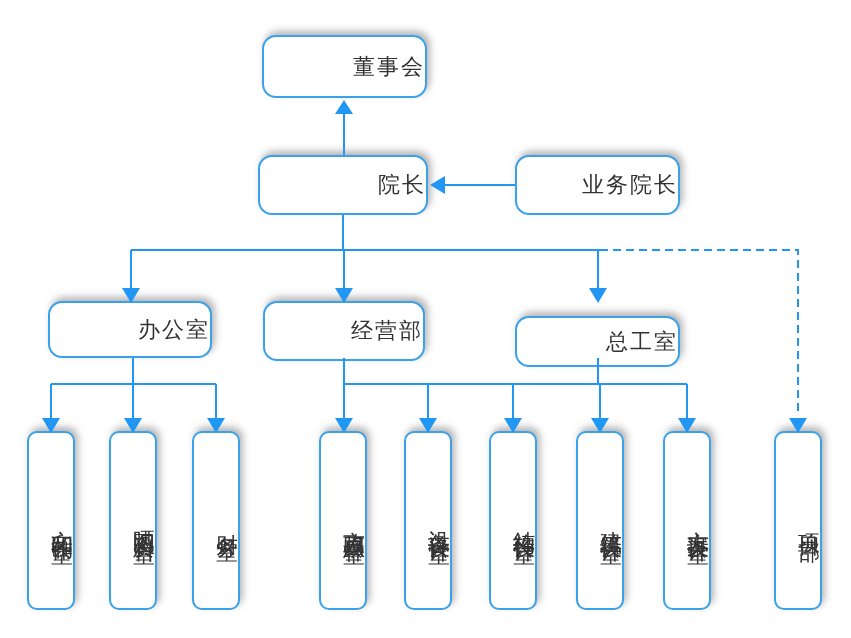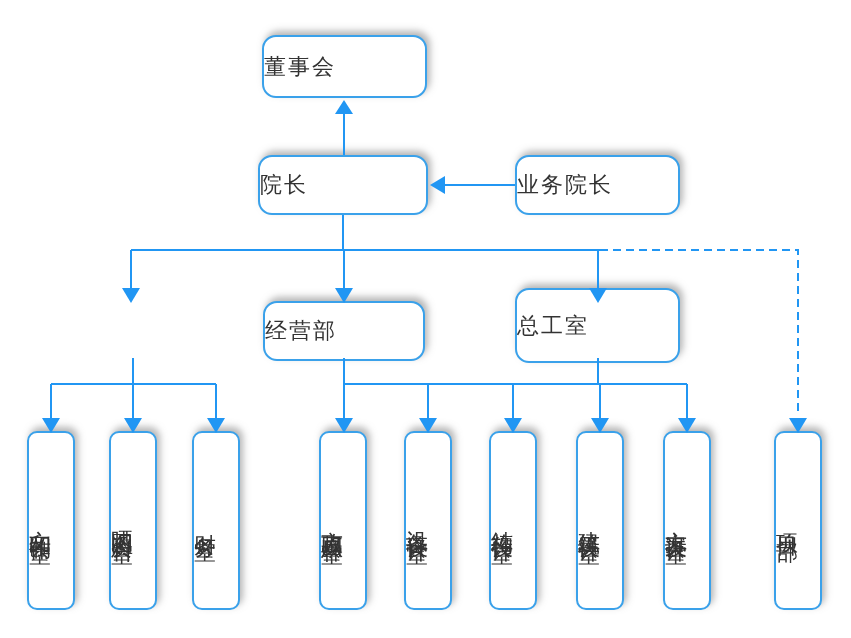--- a/index.html
+++ b/index.html
@@ -13,21 +13,21 @@
     position:relative;width:851px;height:638px;
     background:var(--background);
     font-family:"Liberation Sans",sans-serif;
     overflow:hidden;
   }
   .connectors{position:absolute;left:0;top:0;width:851px;height:638px;pointer-events:none;z-index:2;}
   .node{
     position:absolute;background:#fff;
     border:2px solid var(--box-border);
     box-shadow:3px -4px 7px rgba(110,110,110,.5);
-    display:flex;align-items:center;justify-content:flex-start;
+    display:flex;align-items:center;justify-content:flex-end;
     box-sizing:border-box;z-index:1;
   }
   .node.wide{border-radius:14px;}
   .node.tall{border-radius:10px;width:48px;height:179px;top:431px;}
   .label{
     color:var(--text);font-size:22px;letter-spacing:2px;
     white-space:nowrap;line-height:1;
   }
   .tall .label{
     writing-mode:vertical-lr;
@@ -91,24 +91,27 @@
     <span class="label">董事会</span>
   </div>
 
   <div class="node wide" style="left:515px;top:155px;width:165px;height:60px">
     <span class="label">业务院长</span>
   </div>
   <div class="node wide" style="left:258px;top:155px;width:170px;height:60px">
     <span class="label">院长</span>
   </div>
 
+  <div class="node wide" style="left:48px;top:301px;width:164px;height:57px">
+    <span class="label">办公室</span>
+  </div>
   <div class="node wide" style="left:263px;top:301px;width:162px;height:60px">
     <span class="label">经营部</span>
   </div>
-  <div class="node wide" style="left:515px;top:288px;width:165px;height:75px">
+  <div class="node wide" style="left:515px;top:316px;width:165px;height:51px">
     <span class="label">总工室</span>
   </div>
 
   <div class="node tall" style="left:27px">
     <span class="label">文印制作室</span>
   </div>
   <div class="node tall" style="left:109px">
     <span class="label">晒图资料室</span>
   </div>
   <div class="node tall" style="left:192px">

